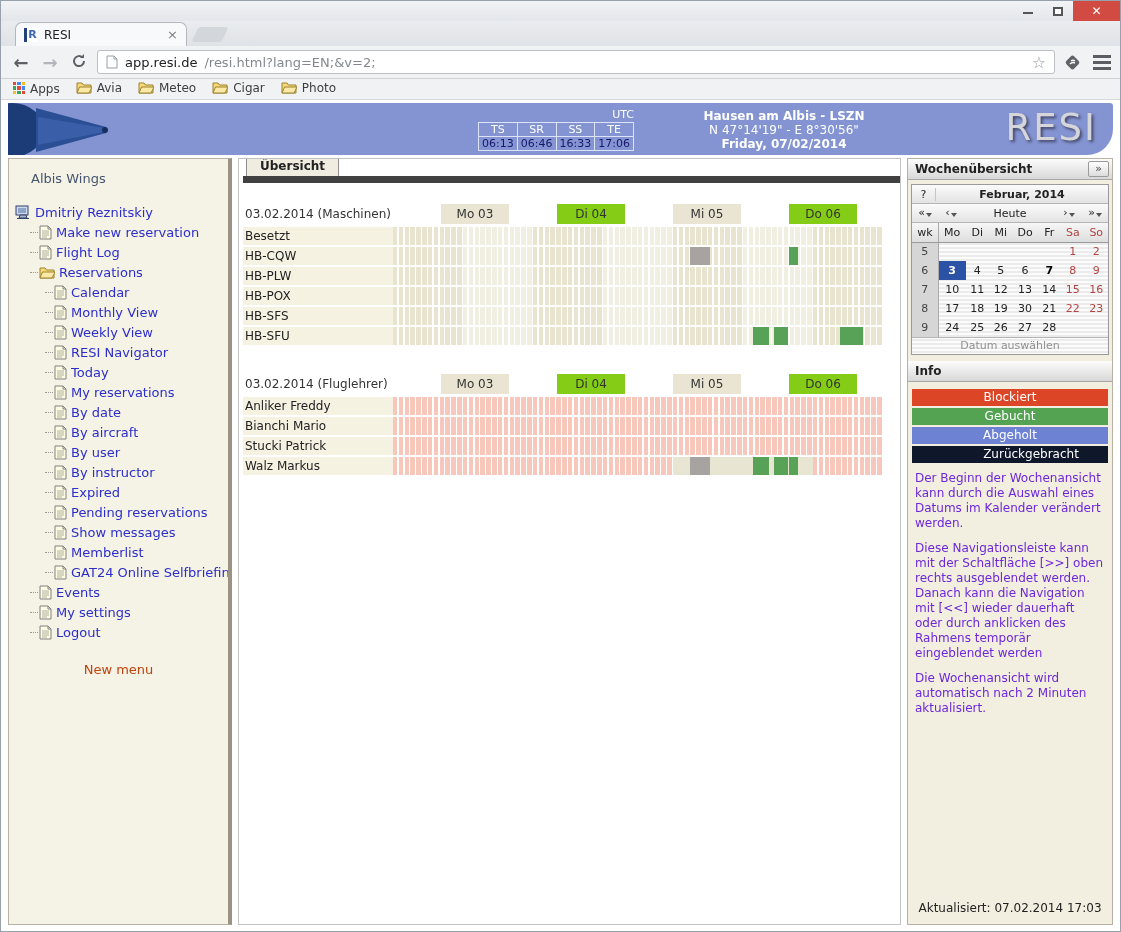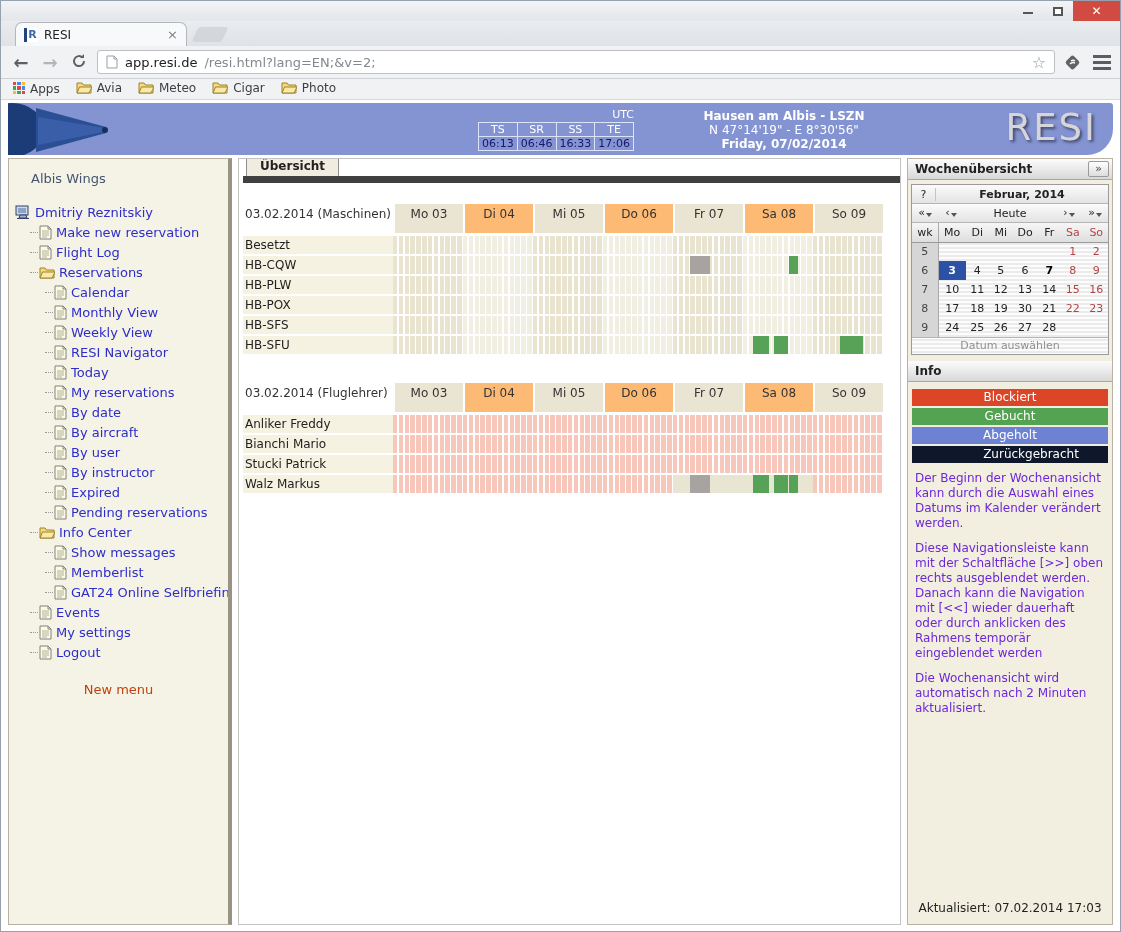--- a/index.html
+++ b/index.html
@@ -67,25 +67,25 @@
   .tree-ic{margin-right:4px;display:flex;align-items:center;flex:none;}
   .newmenu{text-align:center;color:#c2410c;font-size:13px;margin-top:20px;}
 
   
   .mainpanel{flex:1;background:#fff;border:1px solid #c3c3c3;padding-left:4px;overflow:hidden;min-width:0;}
   .tabrow{height:24px;border-bottom:7px solid #404040;display:flex;align-items:flex-end;padding-left:3px;}
   .viewtab{background:#f0ede0;border:1px solid #8f8f8f;border-bottom:none;border-radius:3px 3px 0 0;
     font-size:12px;font-weight:bold;color:#222;padding:4px 13px 3px;}
   .gridtable{margin-top:21px;}
   .gridtable.second{margin-top:29px;}
-  .ghead{display:flex;height:29px;margin-bottom:3px;}
+  .ghead{display:flex;height:20px;margin-bottom:3px;gap:46px;}
   .hlabel{width:150px;flex:none;font-size:12px;color:#333;line-height:20px;padding-left:2px;}
   .hday{width:70px;flex:none;border-left:2px solid #fff;text-align:center;font-size:12px;color:#333;line-height:20px;}
   .hday.b0{background:#e9e5d2;}
-  .hday.b1{background:#fdba74;}
+  .hday.b1{background:#84cc16;}
   .grow{display:flex;height:18px;margin-bottom:2px;}
   .rowlabel{width:150px;flex:none;background:#f5f2e2;font-size:12px;color:#222;line-height:18px;padding-left:2px;}
   .slotarea{position:relative;display:flex;width:490px;}
   .slot{width:70px;height:18px;flex:none;}
   .slot.s0{background:repeating-linear-gradient(to right,#e8e4d0 0 4.4px,#fff 4.4px 5.8333px);}
   .slot.s1{background:repeating-linear-gradient(to right,#f1efe1 0 4.4px,#fff 4.4px 5.8333px);}
   .slot.pk{background:repeating-linear-gradient(to right,#f8c7bc 0 4.4px,#fff 4.4px 5.8333px);}
   .override{position:absolute;top:0;height:18px;background:#e9e5d3;}
   .block{position:absolute;top:0;height:18px;}
 
@@ -435,30 +435,20 @@
             <div class="tree-row" style="padding-left: 36px;">
               <span class="connector"></span>
               <span class="tree-ic">
                 <svg width="13" height="15" viewBox="0 0 13 15">
                   <path d="M1 1h8l3 3v10H1z" fill="#fdfbe2" stroke="#808080"></path>
                   <path d="M9 1v3h3" fill="none" stroke="#808080"></path>
                   <path d="M3 6h7M3 8h7M3 10h7M3 12h5" stroke="#b0b0a0" stroke-width="1"></path>
                 </svg>
               </span>
               <span class="tree-label">Pending reservations</span>
-            </div>
-            <div class="tree-row" style="padding-left: 21px;">
-              <span class="connector"></span>
-              <span class="tree-ic">
-                <svg width="16" height="13" viewBox="0 0 16 13">
-                  <path d="M1 2h5l1.5 2H15v8H1z" fill="#f7d978" stroke="#9c8330"></path>
-                  <path d="M1 12l2.5-6H16l-3 6z" fill="#fbe9a8" stroke="#9c8330"></path>
-                </svg>
-              </span>
-              <span class="tree-label">Info Center</span>
             </div>
             <div class="tree-row" style="padding-left: 36px;">
               <span class="connector"></span>
               <span class="tree-ic">
                 <svg width="13" height="15" viewBox="0 0 13 15">
                   <path d="M1 1h8l3 3v10H1z" fill="#fdfbe2" stroke="#808080"></path>
                   <path d="M9 1v3h3" fill="none" stroke="#808080"></path>
                   <path d="M3 6h7M3 8h7M3 10h7M3 12h5" stroke="#b0b0a0" stroke-width="1"></path>
                 </svg>
               </span>

